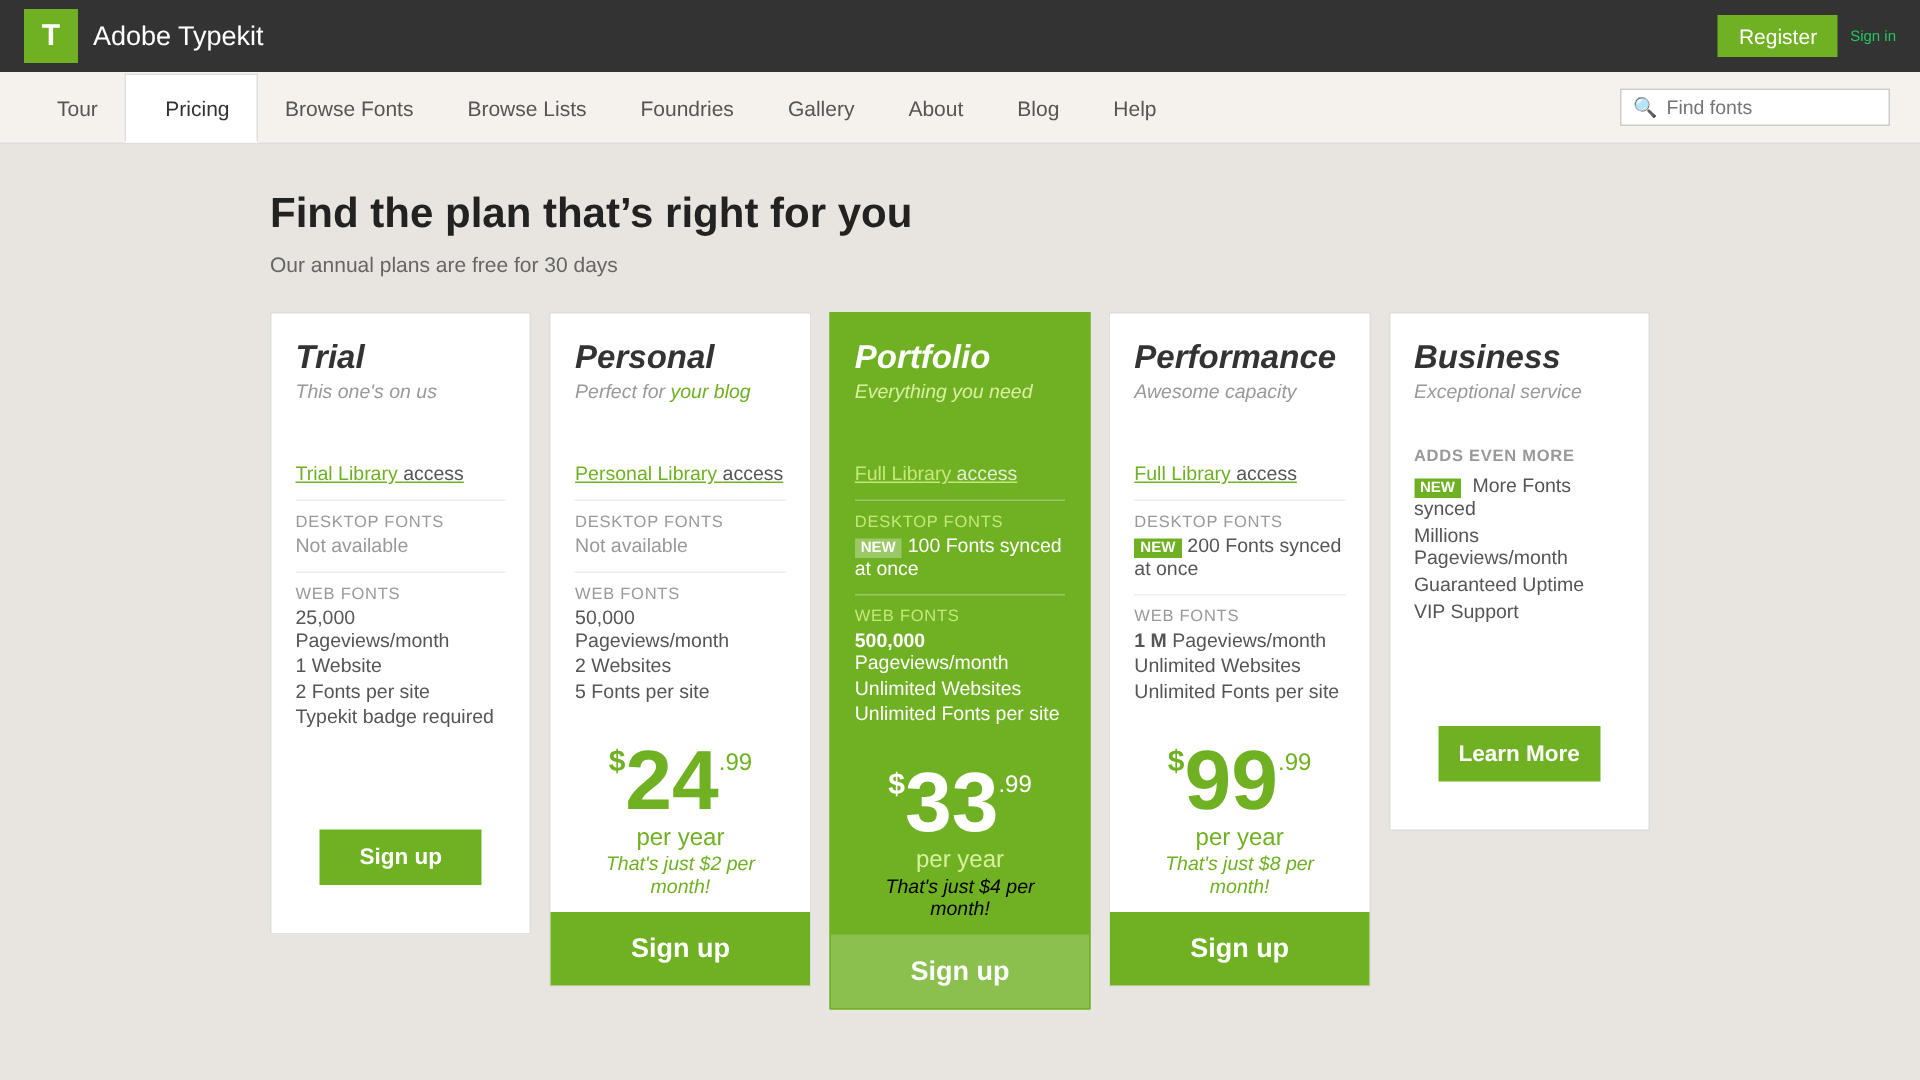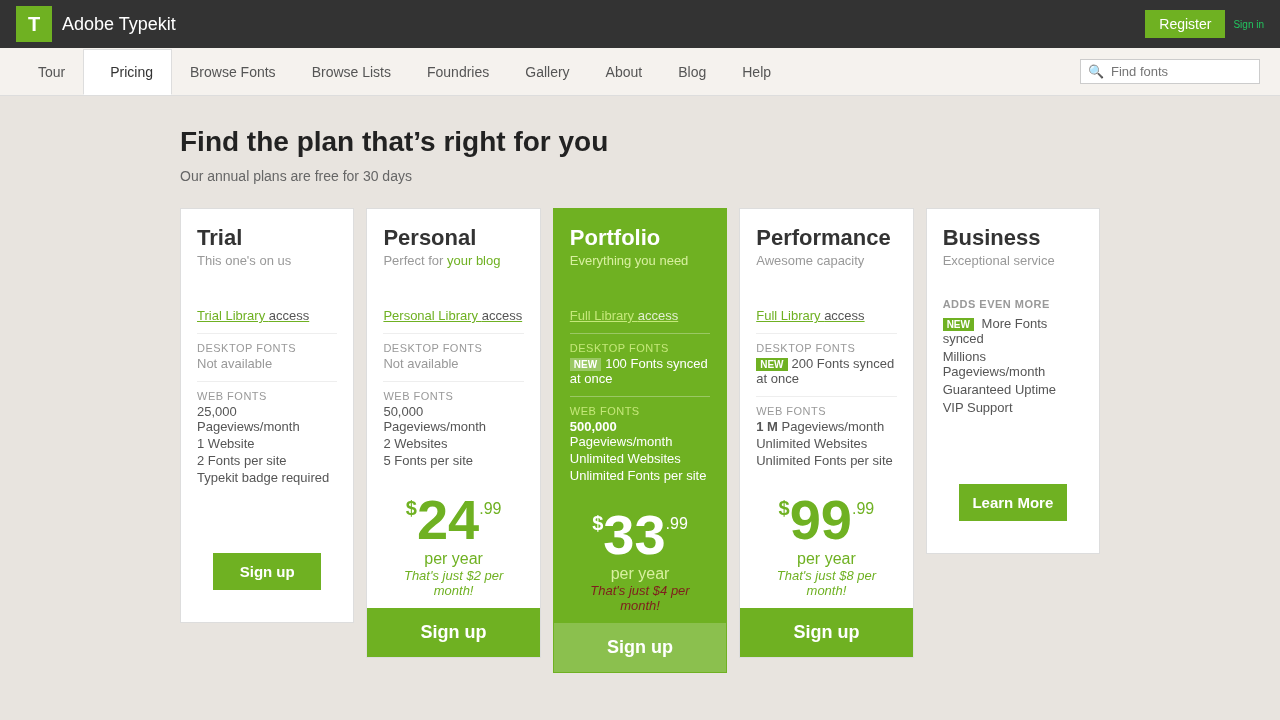--- a/index.html
+++ b/index.html
@@ -25,21 +25,21 @@
 
     
     .main { max-width: 960px; margin: 0 auto; padding: 30px 20px; }
     .page-title { font-size: 28px; font-weight: bold; color: #222; margin-bottom: 10px; }
     .subtitle { color: #666; margin-bottom: 24px; font-size: 14px; }
 
     
     .plans { display: flex; gap: 12px; align-items: flex-start; }
     .plan { background: white; border: 1px solid #ddd; flex: 1; display: flex; flex-direction: column; }
     .plan.featured { background: #6fb122; border-color: #6fb122; }
-    .plan-header { padding: 16px 16px 10px; }
+    .plan-header { padding: 16px 16px 10px; font-style: italic; }
     .plan-name { font-size: 22px; font-weight: bold; color: #333; }
     .plan.featured .plan-name { color: white; }
     .plan-tagline { font-size: 13px; color: #999; margin-top: 2px; }
     .plan.featured .plan-tagline { color: #d8f0a0; }
     .plan-tagline span { color: #6fb122; }
     .plan-body { padding: 10px 16px; flex: 1; }
     .plan-section-label { font-size: 11px; font-weight: normal; color: #999; text-transform: uppercase; letter-spacing: 0.5px; margin: 10px 0 2px; border-top: 1px solid #eee; padding-top: 8px; }
     .plan.featured .plan-section-label { color: #c5e87a; border-top-color: rgba(255,255,255,0.3); }
     .plan-section-label:first-child { border-top: none; }
     .plan-value { font-size: 13px; color: #555; margin-bottom: 2px; }
@@ -61,21 +61,21 @@
     .price-row { display: flex; align-items: flex-start; justify-content: center; }
     .price-dollar { font-size: 20px; color: #6fb122; font-weight: bold; line-height: 1.6; }
     .plan.featured .price-dollar { color: white; }
     .price-main { font-size: 56px; color: #6fb122; font-weight: bold; line-height: 1; }
     .plan.featured .price-main { color: white; }
     .price-cents { font-size: 16px; color: #6fb122; font-weight: normal; align-self: flex-start; margin-top: 8px; }
     .plan.featured .price-cents { color: white; }
     .per-year { color: #6fb122; font-size: 16px; text-align: center; margin-top: 2px; }
     .plan.featured .per-year { color: #d8f0a0; }
     .monthly-note { color: #6fb122; font-style: italic; font-size: 13px; text-align: center; margin-bottom: 10px; }
-    .plan.featured .monthly-note { color: #7f1d1d; }
+    .plan.featured .monthly-note { color: #000000; }
 
     
     .btn-signup { background: #6fb122; color: white; border: none; width: 100%; padding: 14px; font-size: 18px; cursor: pointer; font-weight: bold; margin-top: auto; display: block; text-align: center; }
     .plan.featured .btn-signup { background: rgba(255,255,255,0.2); }
     .btn-trial { background: #6fb122; color: white; border: none; width: calc(100% - 32px); margin: 16px; padding: 10px; font-size: 15px; cursor: pointer; font-weight: bold; display: block; }
     .btn-learn { background: #6fb122; color: white; border: none; width: calc(100% - 32px); margin: 16px; padding: 10px; font-size: 15px; cursor: pointer; font-weight: bold; display: block; text-align: center; }
 
     .trial-spacing { height: 30px; }
     .business-spacing { height: 30px; }
   </style>

